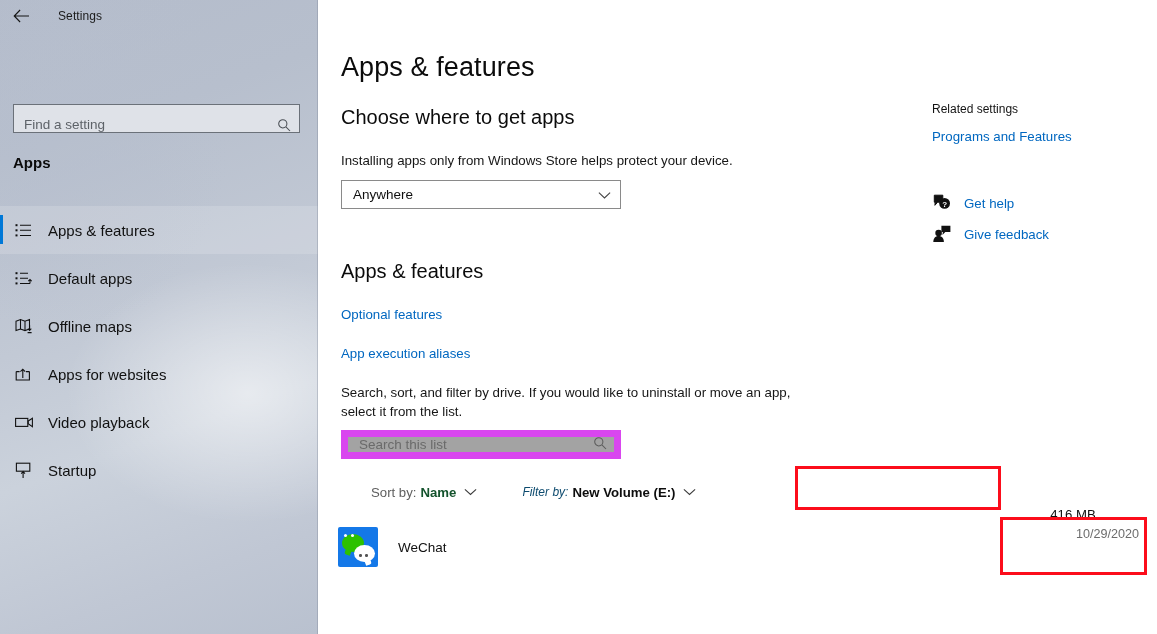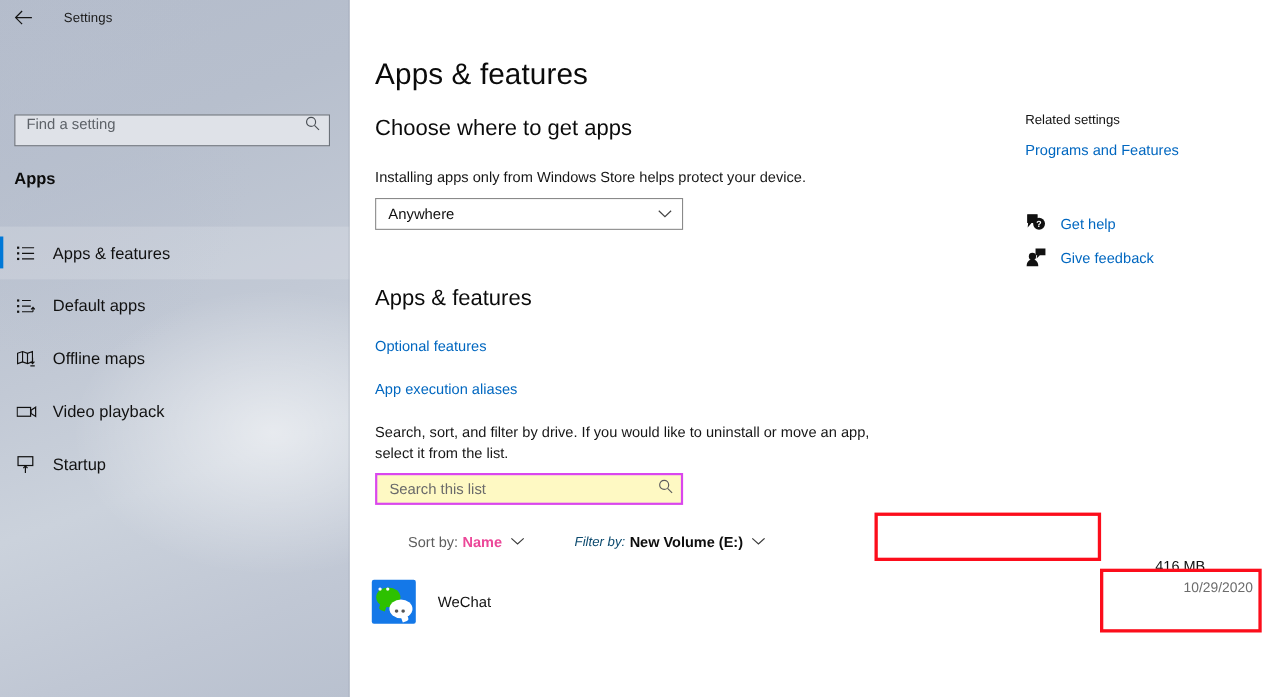--- a/index.html
+++ b/index.html
@@ -70,21 +70,21 @@
     color: #0c0c0c;
     margin-left: 11px;
   }
 
   .find-setting {
     position: absolute;
     left: 13px; top: 104px;
     width: 287px; height: 29px;
     background: #dfe2e8;
     border: 1px solid #6b7179;
-    display: flex; align-items: flex-start;
+    display: flex; align-items: flex-end;
     padding: 0 6px 0 10px;
   }
   .find-setting input {
     flex: 1;
     border: none; outline: none; background: transparent;
     font-family: inherit;
     font-size: 13.5px;
     color: #1a1a1a;
     padding: 0;
   }
@@ -197,22 +197,22 @@
   .af-title   { position: absolute; left: 23px; top: 260px; }
   .link-opt   { position: absolute; left: 23px; top: 307px; }
   .link-alias { position: absolute; left: 23px; top: 346px; }
 
   .hint { position: absolute; left: 23px; top: 384px; width: 455px; }
 
   .searchlist {
     position: absolute;
     left: 23px; top: 430px;
     width: 280px; height: 29px;
-    border: 2px solid #d946ef;
-    background: #fef9c3;
+    border: 7px solid #d946ef;
+    background: #a3a3a3;
     display: flex; align-items: center;
     padding: 0 7px 0 11px;
   }
   .searchlist input {
     flex: 1;
     border: none; outline: none; background: transparent;
     font-family: inherit; font-size: 13.5px; color: #101010;
     padding: 0;
   }
   .searchlist input::placeholder { color: #6a6a6a; opacity: 1; }
@@ -224,21 +224,21 @@
     align-items: center;
     margin-left: 28px;
   }
   .sortby {
     display: flex; align-items: center;
     height: 28px;
     padding: 0 6px 0 2px;
     cursor: default;
   }
   .sortby .lbl { font-size: 13.2px; color: #5e5e5e; }
-  .sortby .val { font-size: 13.2px; color: #ec4899; font-weight: bold; margin-left: 4px; }
+  .sortby .val { font-size: 13.2px; color: #14532d; font-weight: bold; margin-left: 4px; }
   .sortby .chev { margin-left: 8px; display: flex; }
 
   .filterby {
     display: flex; align-items: center;
     height: 28px;
     margin-left: 33px;
     padding: 0 6px 0 6px;
     cursor: default;
   }
   .filterby .lbl { font-size: 12px; color: #0c4a6e; font-style: italic; }
@@ -431,20 +431,30 @@
         <span class="nav-ico">
           <svg width="18" height="16" viewBox="0 0 18 16">
             <path d="M1 3.2 L5.5 1.6 L10 3.2 L14.5 1.6 L14.5 11 L10 12.6 L5.5 11 L1 12.6 Z" fill="none" stroke="#111" stroke-width="1.05"></path>
             <path d="M5.5 1.6 L5.5 11 M10 3.2 L10 12.6" stroke="#111" stroke-width="1.05" fill="none"></path>
             <path d="M14.6 7.2 L14.6 12.4 M12.9 10.7 L14.6 12.5 L16.3 10.7 M12.6 14.6 L16.6 14.6" stroke="#111" stroke-width="1.05" fill="none"></path>
           </svg>
         </span>
         <span class="nav-label">Offline maps</span>
       </div>
 
+      <div class="navitem">
+        <span class="nav-ico">
+          <svg width="17" height="15" viewBox="0 0 17 15">
+            <path d="M1.2 4.6 L1.2 13 L14.4 13 L14.4 4.6" fill="none" stroke="#111" stroke-width="1.1"></path>
+            <path d="M1.2 4.6 L4.6 4.6 M11 4.6 L14.4 4.6" stroke="#111" stroke-width="1.1" fill="none"></path>
+            <path d="M7.8 11 L7.8 2.4 M5.4 4.7 L7.8 2.2 L10.2 4.7" fill="none" stroke="#111" stroke-width="1.1"></path>
+          </svg>
+        </span>
+        <span class="nav-label">Apps for websites</span>
+      </div>
 
       <div class="navitem">
         <span class="nav-ico">
           <svg width="20" height="14" viewBox="0 0 20 14">
             <rect x="0.6" y="3.4" width="12.2" height="8" fill="none" stroke="#111" stroke-width="1.1"></rect>
             <path d="M13.2 6 L17.4 3.2 L17.4 11.6 L13.2 8.8 Z" fill="none" stroke="#111" stroke-width="1.1"></path>
           </svg>
         </span>
         <span class="nav-label">Video playback</span>
       </div>

